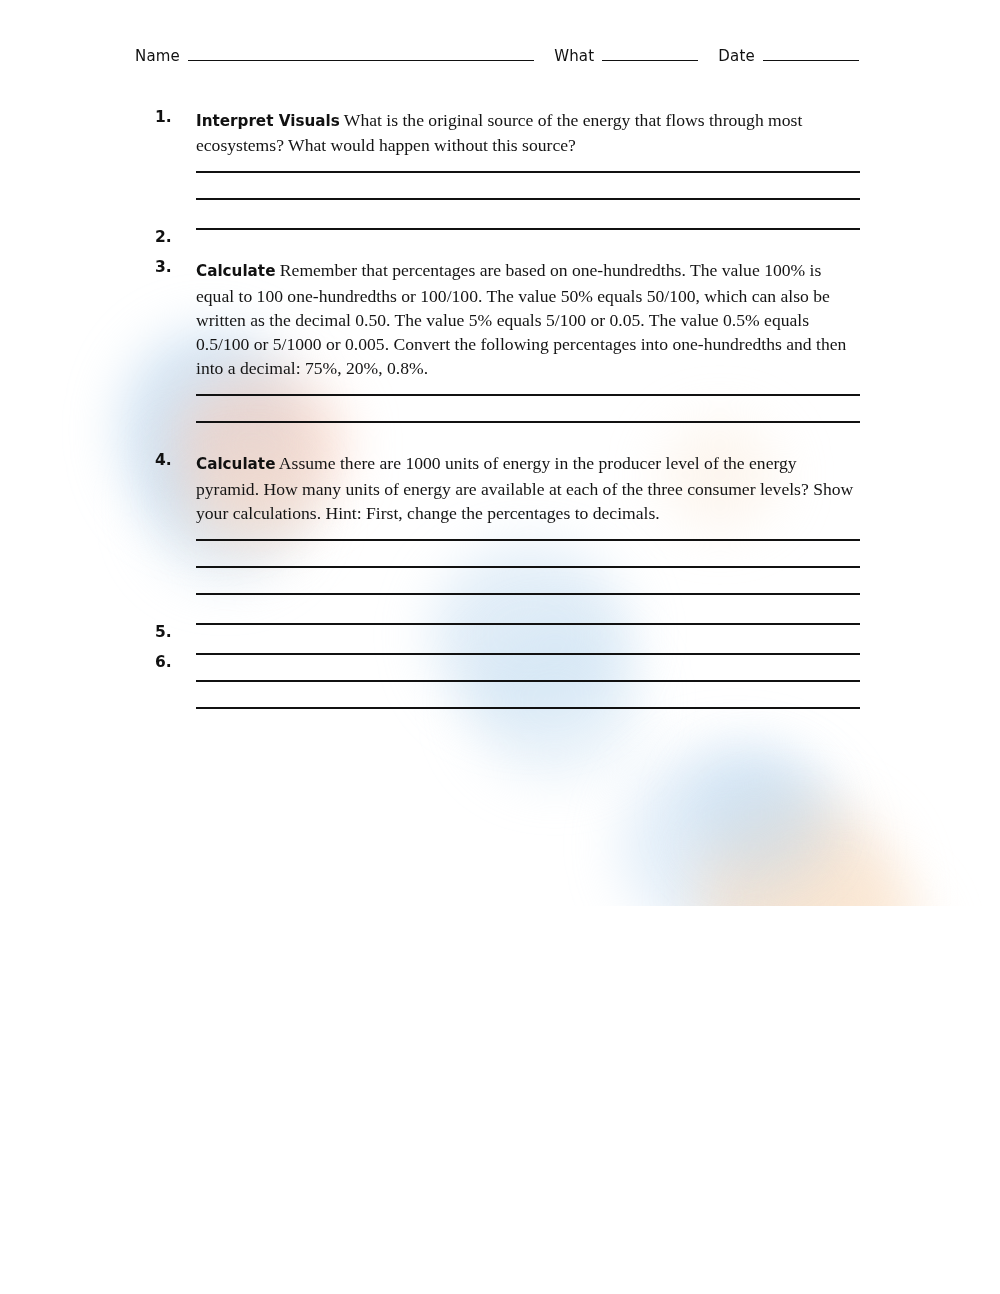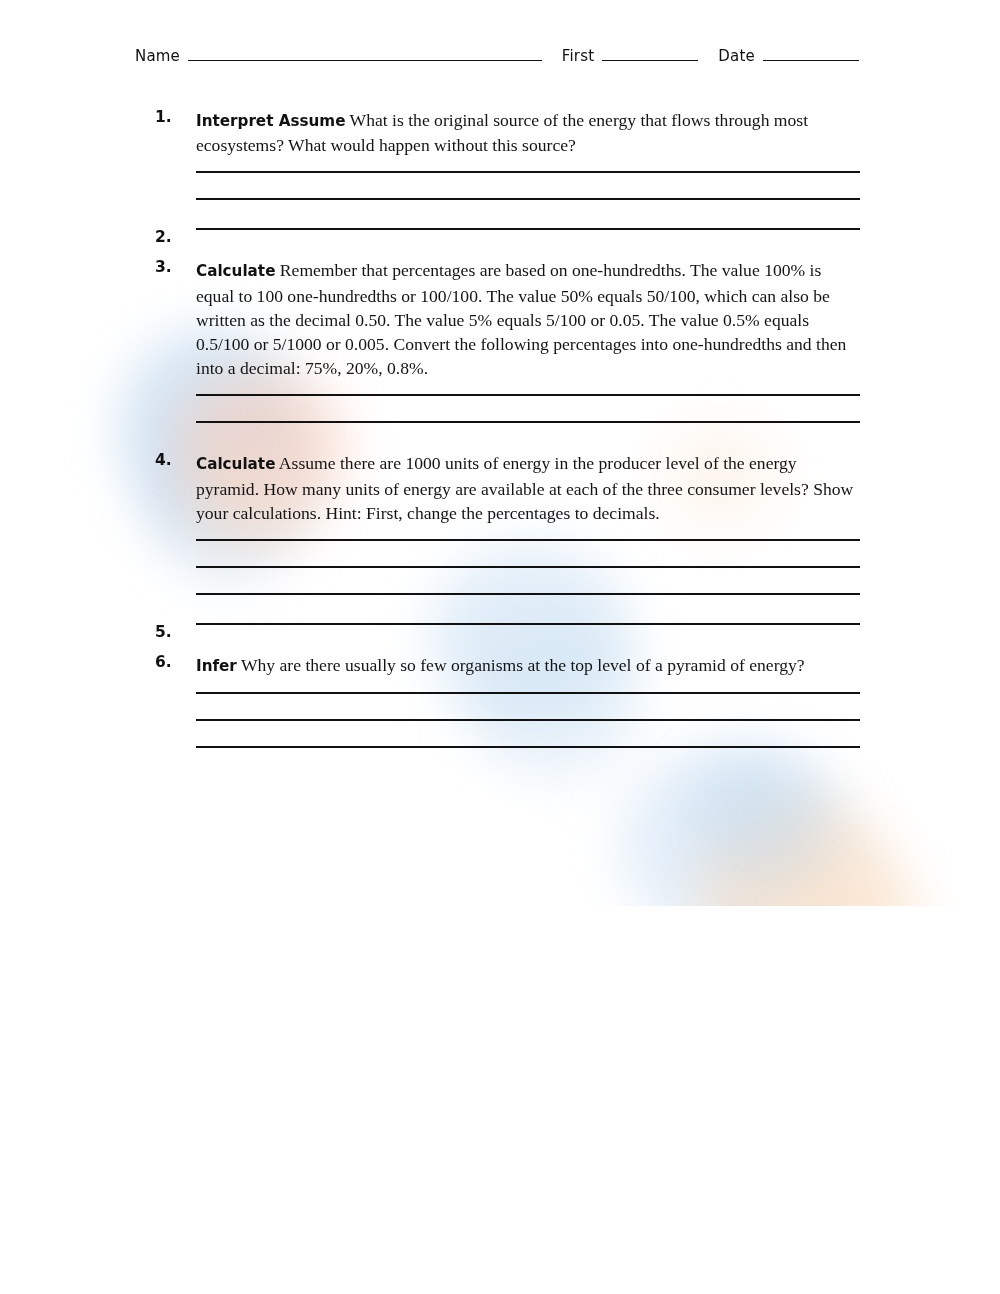--- a/index.html
+++ b/index.html
@@ -162,31 +162,31 @@
     <div class="blob blob-b6"></div>
     <div class="blob blob-o3"></div>
   </div>
 
   <div class="content">
 
     <div class="header">
       <span class="hdr-label">Name</span>
       <span class="hdr-rule name"></span>
       <span class="hdr-gap"></span>
-      <span class="hdr-label">First</span>
+      <span class="hdr-label">What</span>
       <span class="hdr-rule class"></span>
       <span class="hdr-gap"></span>
       <span class="hdr-label">Date</span>
       <span class="hdr-rule date"></span>
     </div>
 
     <div class="questions" id="questions-container">
         <div class="q-block" style="margin-bottom: 28px;">
           <div class="q-num">1.</div>
-          <div class="q-body"><span class="q-lead">Interpret Assume</span><span class="q-text"> What is the original source of the energy that flows through most ecosystems? What would happen without this source?</span></div>
+          <div class="q-body"><span class="q-lead">Interpret Visuals</span><span class="q-text"> What is the original source of the energy that flows through most ecosystems? What would happen without this source?</span></div>
           <div class="answer-lines">
             <div class="answer-line"></div>
             <div class="answer-line"></div>
           </div>
         </div>
         <div class="q-block" style="margin-bottom: 28px;">
           <div class="q-num">2.</div>
           <div class="answer-lines">
             <div class="answer-line"></div>
           </div>
@@ -209,21 +209,20 @@
           </div>
         </div>
         <div class="q-block" style="margin-bottom: 28px;">
           <div class="q-num">5.</div>
           <div class="answer-lines">
             <div class="answer-line"></div>
           </div>
         </div>
         <div class="q-block">
           <div class="q-num">6.</div>
-          <div class="q-body"><span class="q-lead">Infer</span><span class="q-text"> Why are there usually so few organisms at the top level of a pyramid of energy?</span></div>
           <div class="answer-lines">
             <div class="answer-line"></div>
             <div class="answer-line"></div>
             <div class="answer-line"></div>
           </div>
         </div>
       </div>
 
     <div class="page-number">232</div>
 

